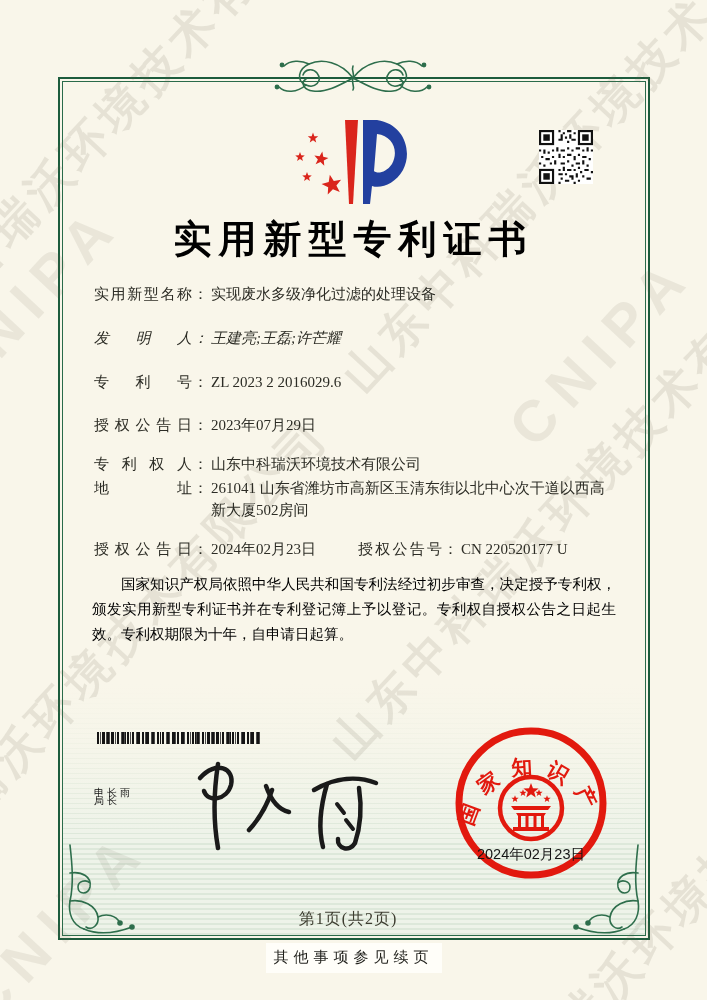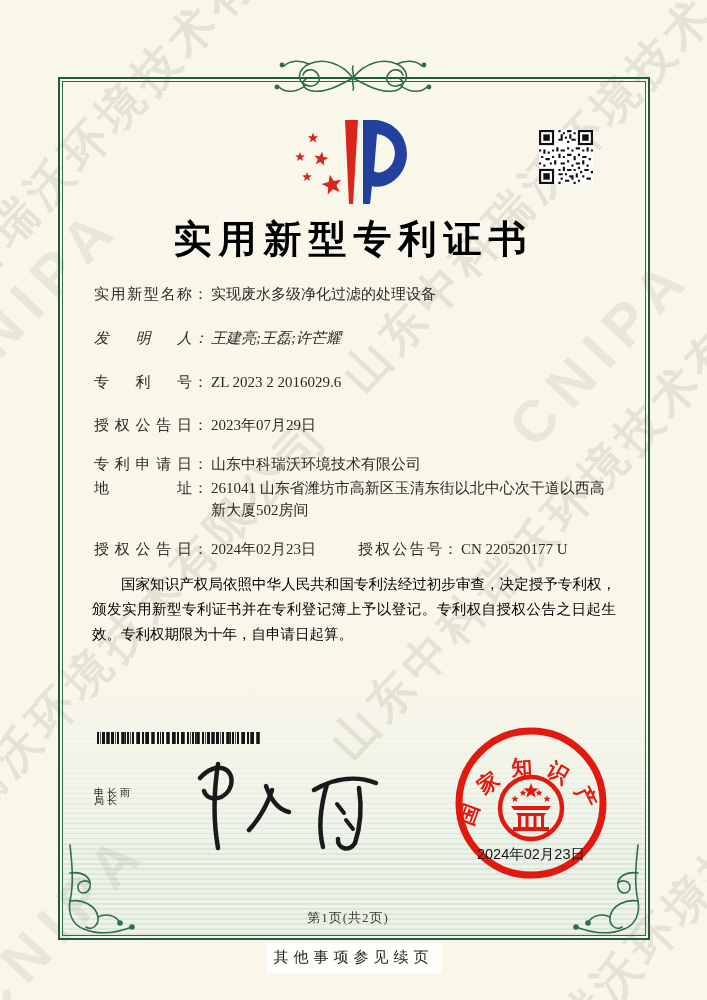--- a/index.html
+++ b/index.html
@@ -43,21 +43,21 @@
        repeating-linear-gradient(90deg,#141414 0 1px,rgba(0,0,0,0) 1px 7px),
        repeating-linear-gradient(90deg,#4a4a4a 0 1px,rgba(0,0,0,0) 1px 3px);}
   .director{position:absolute;left:94px;z-index:3;font-family:"Liberation Sans","DejaVu Sans",sans-serif;
             font-size:10px;color:#0f0f0f;letter-spacing:3px;}
   .director.t{top:794px;}
   .director.n{top:786px;}
   .sig{position:absolute;left:188px;top:748px;z-index:4;}
   .seal{position:absolute;left:452px;top:724px;width:158px;height:158px;z-index:4;}
   .seal-date{position:absolute;left:452px;top:845px;width:158px;text-align:center;font-size:14.5px;
              color:#151515;z-index:5;font-family:"Liberation Sans","DejaVu Sans",sans-serif;}
-  .page-num{position:absolute;left:58px;width:580px;top:909px;text-align:center;font-size:13px;
+  .page-num{position:absolute;left:58px;width:580px;top:909px;text-align:center;font-size:16px;
             color:#3d3d30;z-index:3;letter-spacing:1px;}
   .note{position:absolute;left:50%;top:943px;transform:translateX(-50%);background:#fffef9;
         padding:5px 8px 6px;font-size:15px;letter-spacing:5px;color:#1f1f1a;z-index:3;}
 </style>
 </head>
 <body>
 
 <div class="page">
 
   <div>
@@ -165,21 +165,21 @@
     <div class="row" style="top:44px;font-style:italic;">
       <span class="flabel">发明人</span><span class="fcolon">：</span><span class="fvalue">王建亮;王磊;许芒耀</span>
     </div>
     <div class="row" style="top:88px;">
       <span class="flabel">专利号</span><span class="fcolon">：</span><span class="fvalue">ZL 2023 2 2016029.6</span>
     </div>
     <div class="row" style="top:131px;">
       <span class="flabel">授权公告日</span><span class="fcolon">：</span><span class="fvalue">2023年07月29日</span>
     </div>
     <div class="row" style="top:170px;">
-      <span class="flabel">专利申请日</span><span class="fcolon">：</span><span class="fvalue">山东中科瑞沃环境技术有限公司</span>
+      <span class="flabel">专利权人</span><span class="fcolon">：</span><span class="fvalue">山东中科瑞沃环境技术有限公司</span>
     </div>
     <div class="row" style="top:194px;">
       <span class="flabel">地址</span><span class="fcolon">：</span><span class="fvalue">261041 山东省潍坊市高新区玉清东街以北中心次干道以西高新大厦502房间</span>
     </div>
     <div class="row" style="top:255px;">
       <span class="flabel">授权公告日</span><span class="fcolon">：</span><span class="fvalue">2024年02月23日</span><span class="pair2"><span class="flabel2">授权公告号</span><span class="fcolon">：</span><span class="fvalue">CN 220520177 U</span></span>
     </div>
   </div>
 
   <div class="paras">

